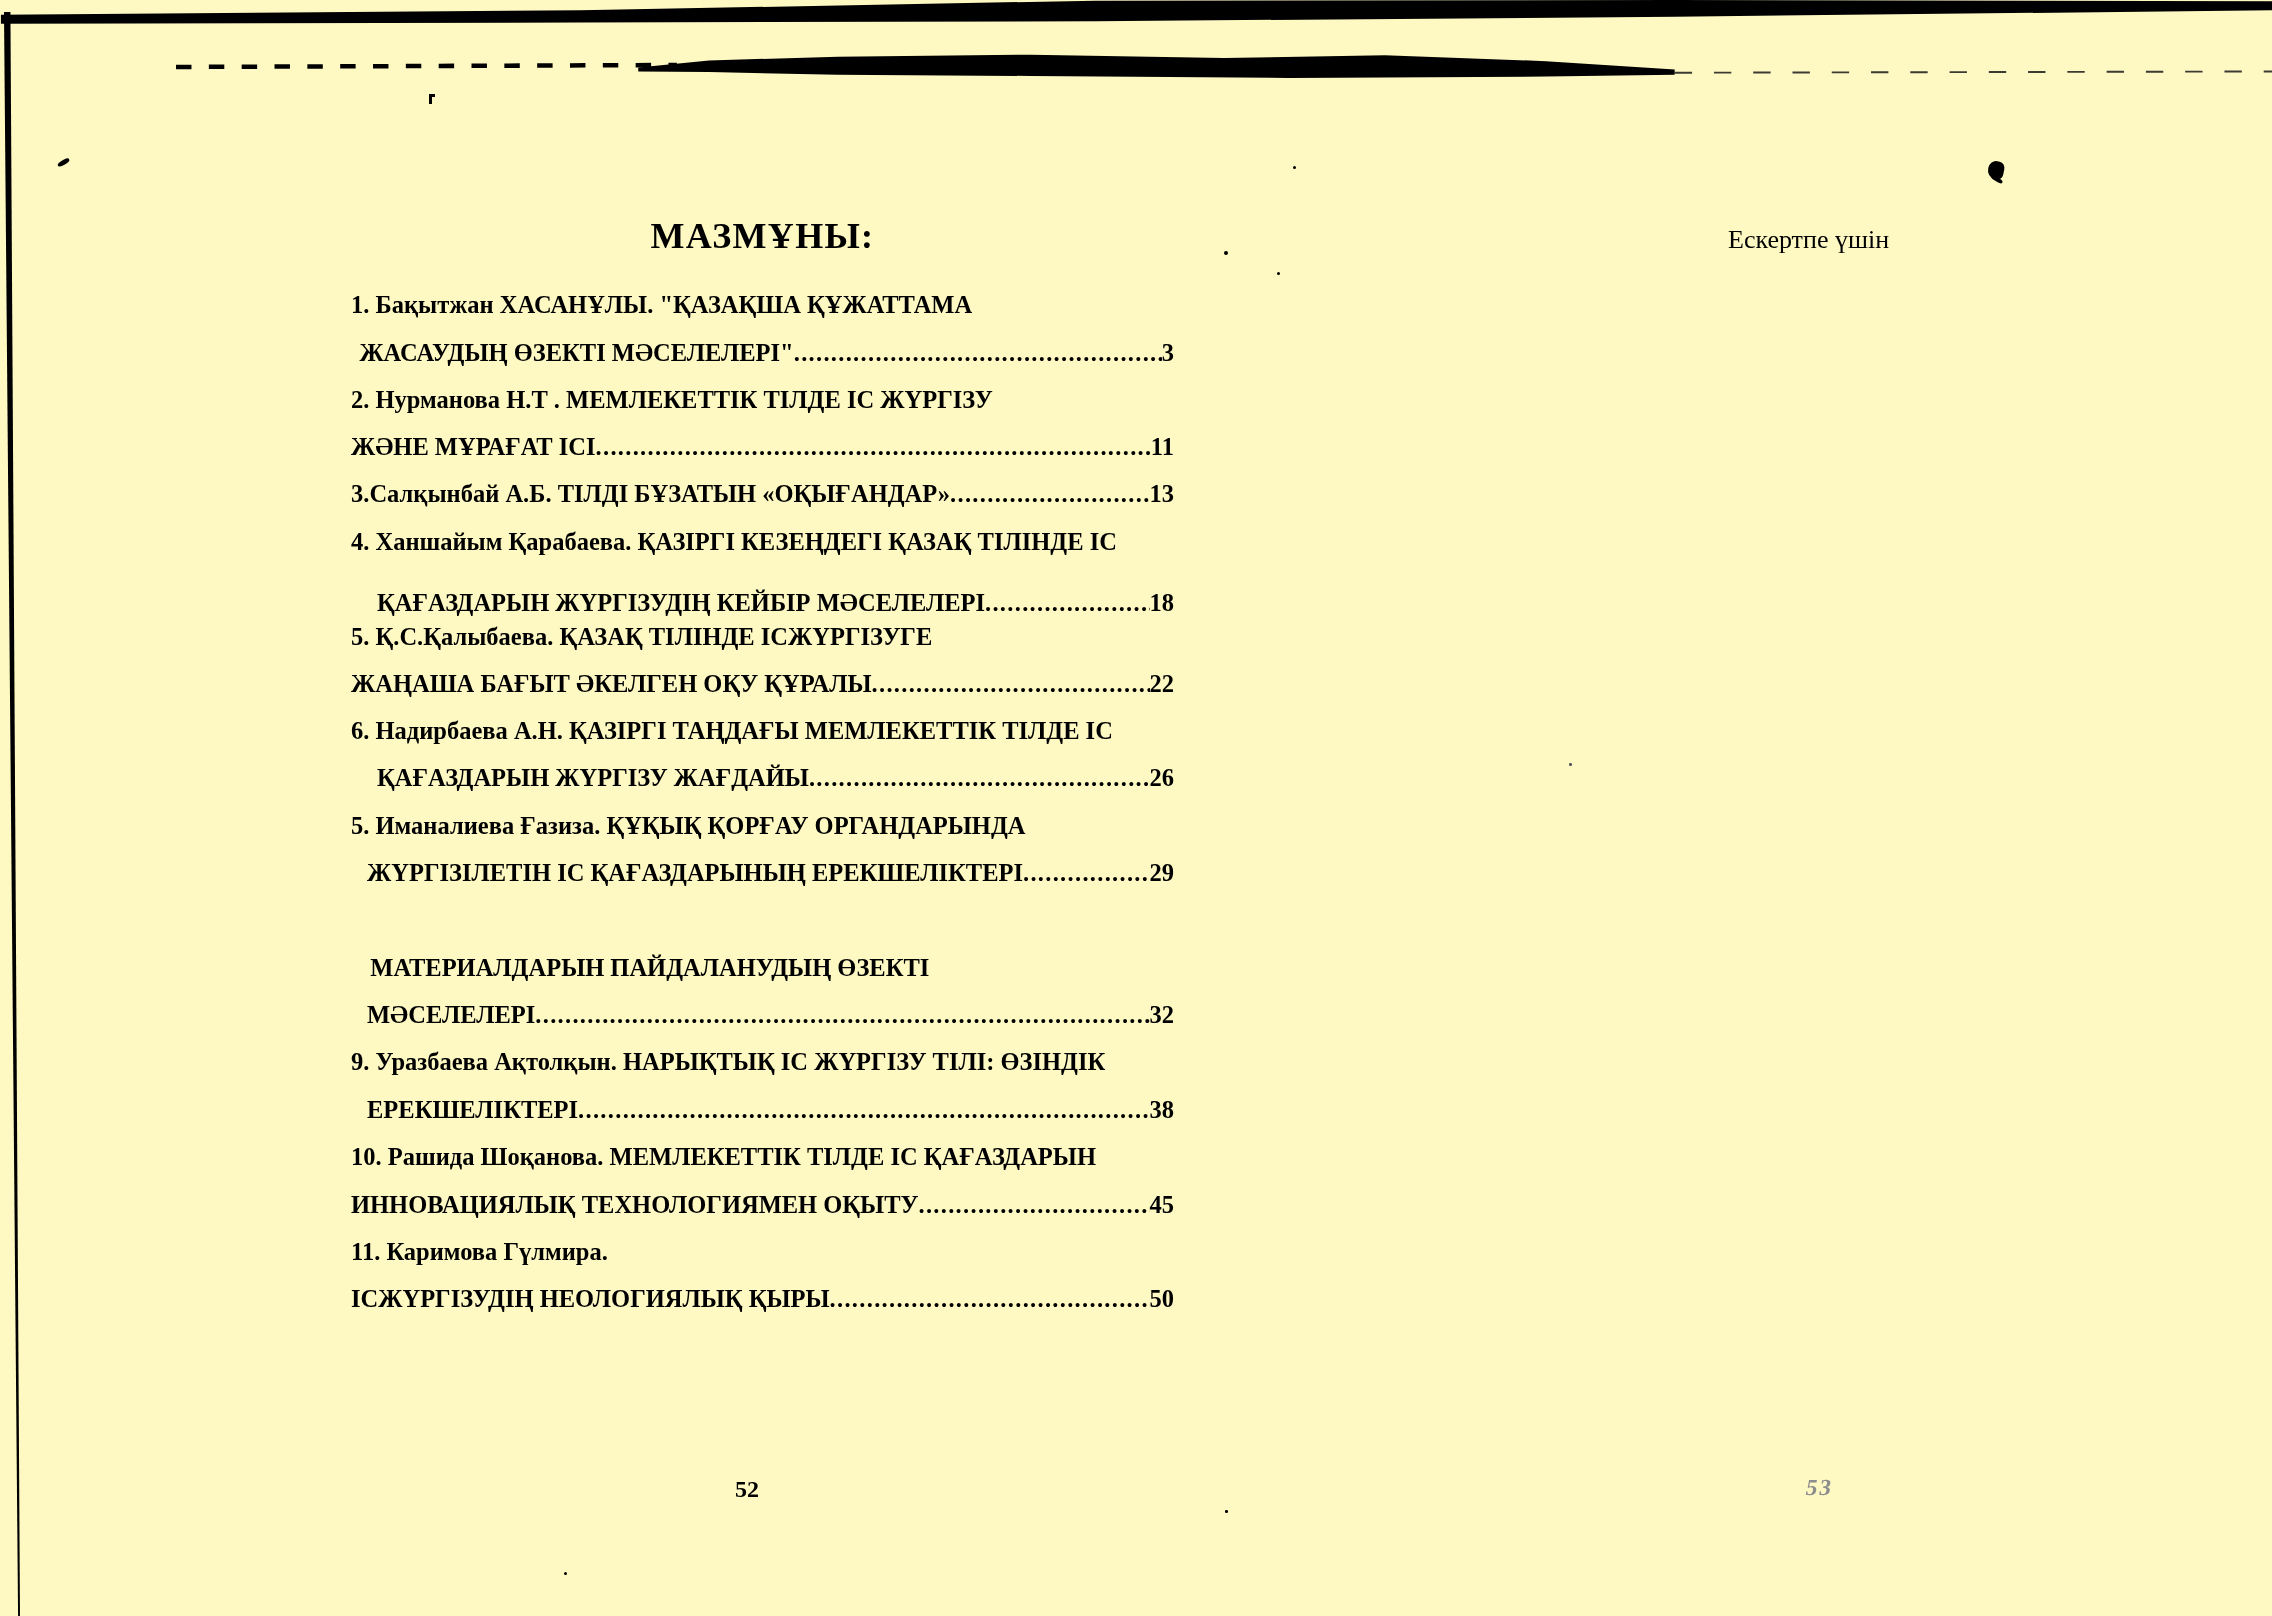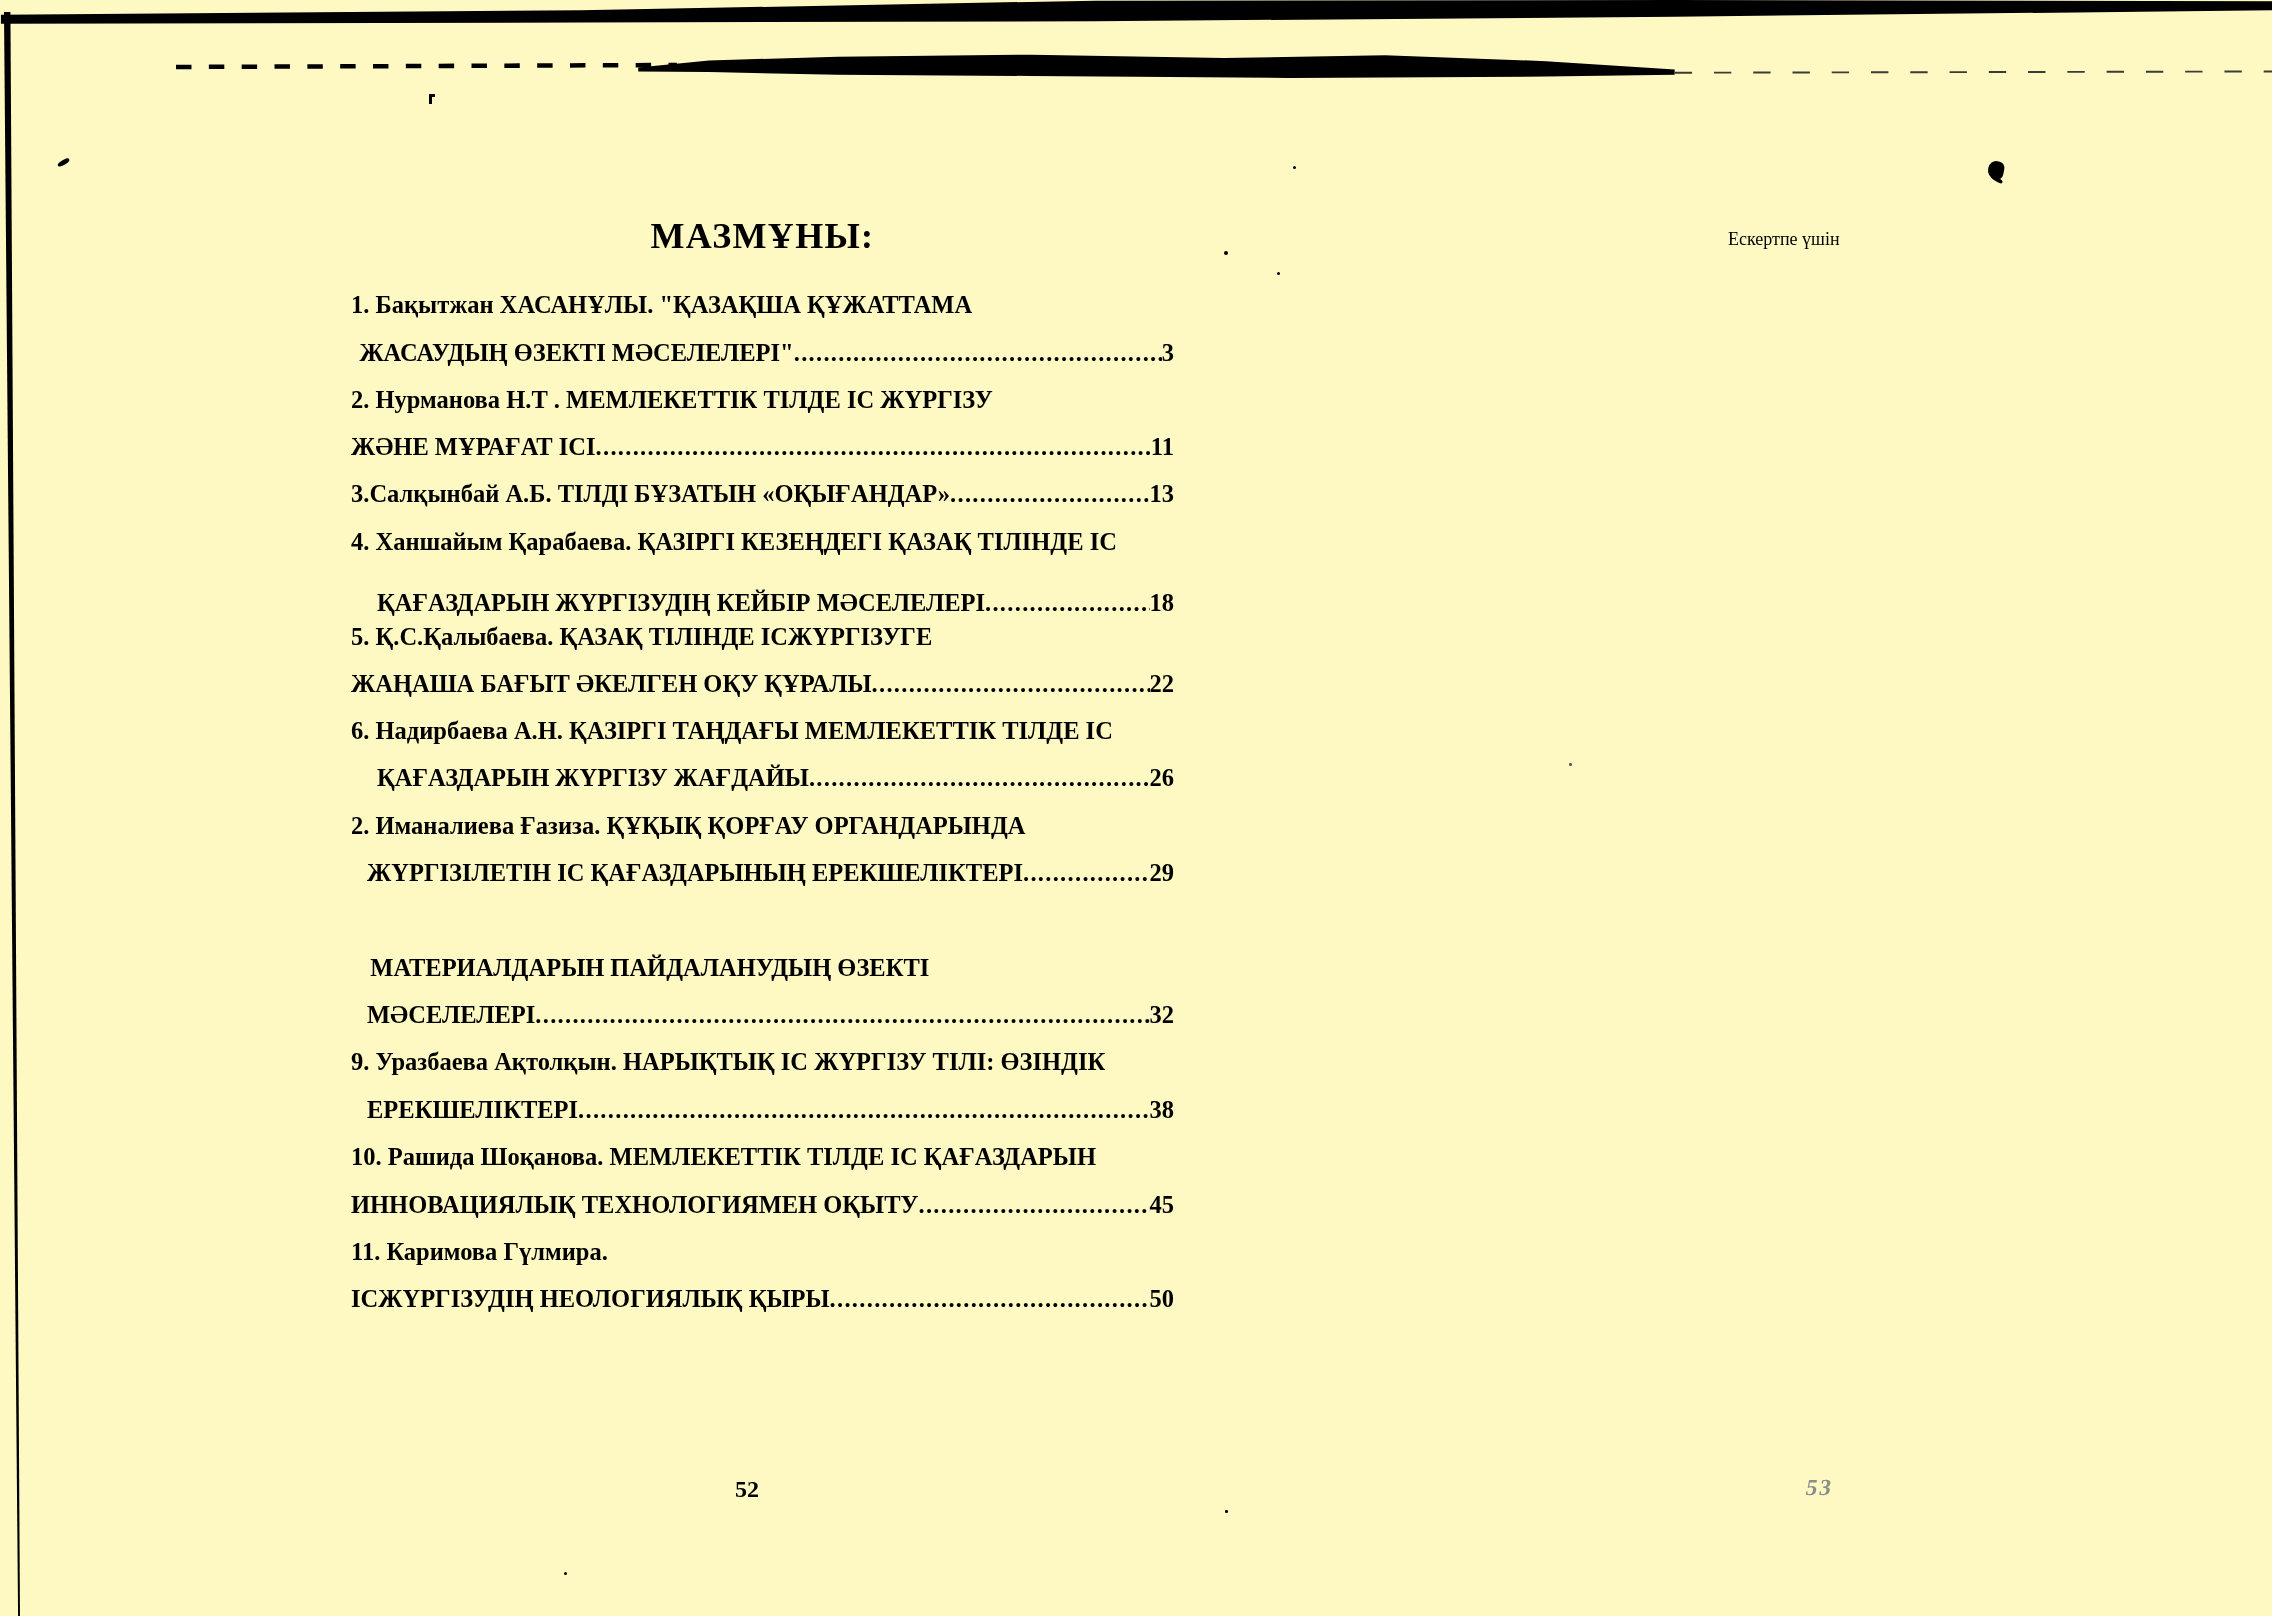--- a/index.html
+++ b/index.html
@@ -33,21 +33,21 @@
   .toc-line .t{flex:0 0 auto;}
   .toc-line .d{
     flex:1 1 auto;overflow:hidden;
     letter-spacing:1.3px;
     min-width:0;
   }
   .toc-line .p{flex:0 0 auto;}
   
   .notes-header{
     position:absolute;left:1728px;top:224px;
-    font-size:18px;font-weight:normal;line-height:31px;
+    font-size:26px;font-weight:normal;line-height:31px;
     white-space:nowrap;
   }
   .pageno-left{
     position:absolute;left:735px;top:1475px;
     font-size:24px;font-weight:bold;line-height:28px;
   }
   .pageno-right{
     position:absolute;left:1806px;top:1474px;
     font-size:23px;font-weight:bold;line-height:28px;
     color:#8d8d8d;
@@ -160,21 +160,21 @@
     <span class="t">6. Надирбаева А.Н. ҚАЗІРГІ ТАҢДАҒЫ МЕМЛЕКЕТТІК ТІЛДЕ ІС</span>
   </div>
 
   <div class="toc-line" style="top:763px;padding-left:26px">
     <span class="t">ҚАҒАЗДАРЫН ЖҮРГІЗУ ЖАҒДАЙЫ</span>
     <span class="d">..........................................................................................................................................</span>
     <span class="p">26</span>
   </div>
 
   <div class="toc-line" style="top:811px">
-    <span class="t">2. Иманалиева Ғазиза. ҚҰҚЫҚ ҚОРҒАУ ОРГАНДАРЫНДА</span>
+    <span class="t">5. Иманалиева Ғазиза. ҚҰҚЫҚ ҚОРҒАУ ОРГАНДАРЫНДА</span>
   </div>
 
   <div class="toc-line" style="top:858px;padding-left:16px">
     <span class="t">ЖҮРГІЗІЛЕТІН ІС ҚАҒАЗДАРЫНЫҢ ЕРЕКШЕЛІКТЕРІ</span>
     <span class="d">..........................................................................................................................................</span>
     <span class="p">29</span>
   </div>
 
 
   <div class="toc-line" style="top:953px;padding-left:19.3px">

